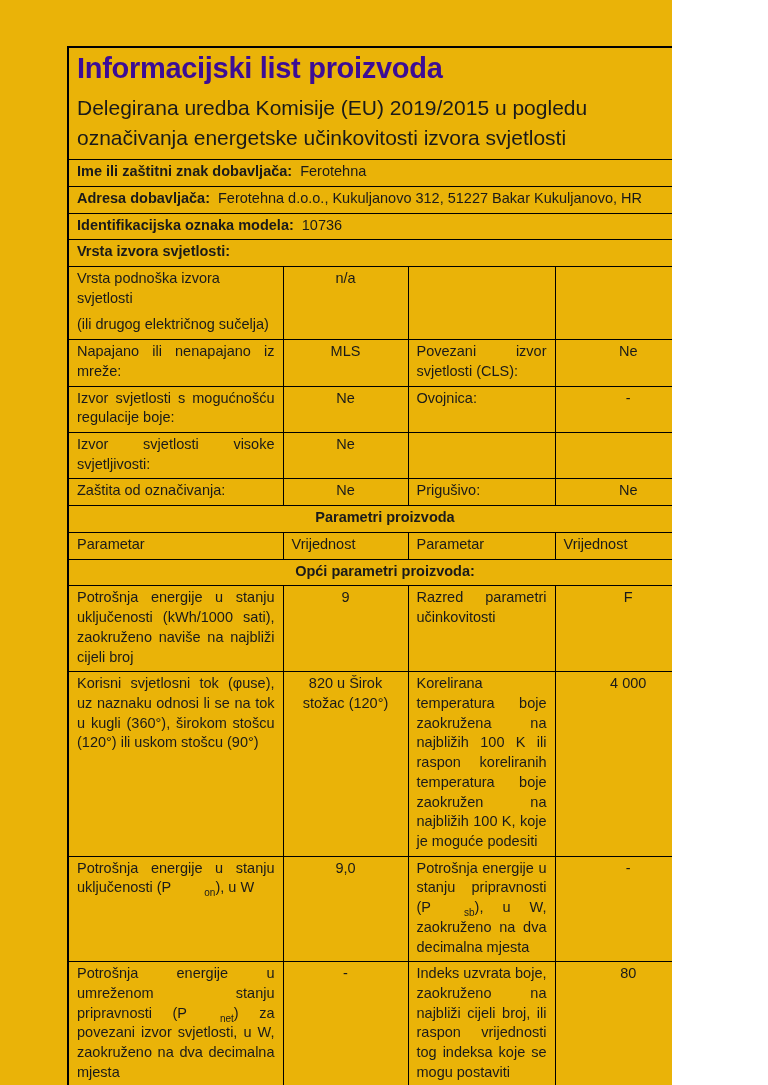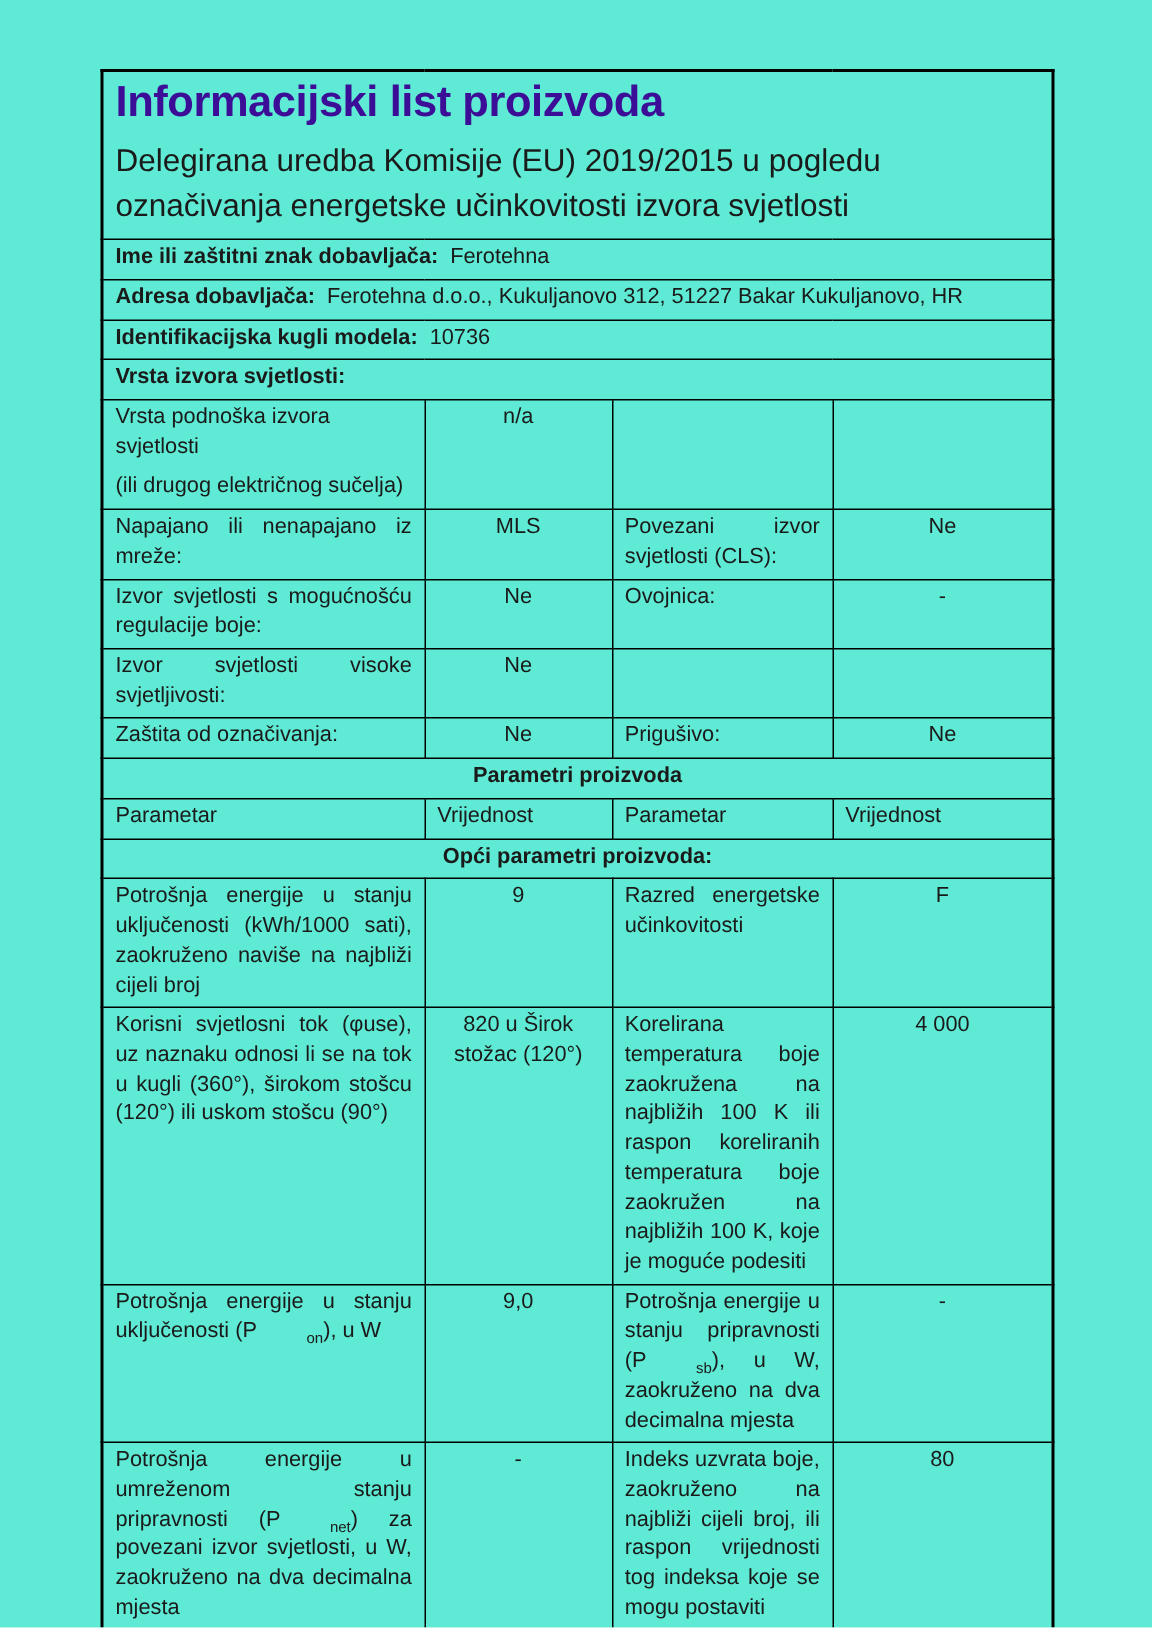--- a/index.html
+++ b/index.html
@@ -4,23 +4,23 @@
 <style>
   html, body {
     margin: 0;
     padding: 0;
     background: #ffffff;
     font-family: "Liberation Sans", "DejaVu Sans", sans-serif;
     color: #1a1a1a;
   }
   .page {
     position: relative;
-    width: 768px;
+    width: 672px;
     height: 1085px;
-    background: #5eead4;
+    background: #eab308;
     overflow: hidden;
     text-decoration: underline;
   }
   .sheet {
     position: absolute;
     left: 67px;
     top: 46px;
     width: 636px;
   }
   table.doc {
@@ -86,21 +86,21 @@
           <span class="lbl">Ime ili zaštitni znak dobavljača:</span><span class="val">Ferotehna</span>
         </td>
       </tr>
       <tr>
         <td colspan="4">
           <span class="lbl">Adresa dobavljača:</span><span class="val">Ferotehna d.o.o., Kukuljanovo 312, 51227 Bakar Kukuljanovo, HR</span>
         </td>
       </tr>
       <tr>
         <td colspan="4">
-          <span class="lbl">Identifikacijska kugli modela:</span><span class="val">10736</span>
+          <span class="lbl">Identifikacijska oznaka modela:</span><span class="val">10736</span>
         </td>
       </tr>
 
       <tr>
         <td colspan="4">
           <span class="lbl">Vrsta izvora svjetlosti:</span>
         </td>
       </tr>
 
       <tr>
@@ -146,21 +146,21 @@
         <td>Parametar</td>
         <td>Vrijednost</td>
       </tr>
       <tr>
         <td colspan="4" class="c b">Opći parametri proizvoda:</td>
       </tr>
 
       <tr>
         <td class="just"><span>Potrošnja energije u stanju uključenosti (kWh/1000 sati), zaokruženo naviše na najbliži cijeli broj</span></td>
         <td class="c">9</td>
-        <td class="just"><span>Razred energetske učinkovitosti</span></td>
+        <td class="just"><span>Razred parametri učinkovitosti</span></td>
         <td class="c">F</td>
       </tr>
       <tr>
         <td class="just"><span>Korisni svjetlosni tok (φuse), uz naznaku odnosi li se na tok u kugli (360°), širokom stošcu (120°) ili uskom stošcu (90°)</span></td>
         <td class="c">820 u Širok stožac (120°)</td>
         <td class="just"><span>Korelirana temperatura boje zaokružena na najbližih 100 K ili raspon koreliranih temperatura boje zaokružen na najbližih 100 K, koje je moguće podesiti</span></td>
         <td class="c">4 000</td>
       </tr>
       <tr>
         <td class="just">

